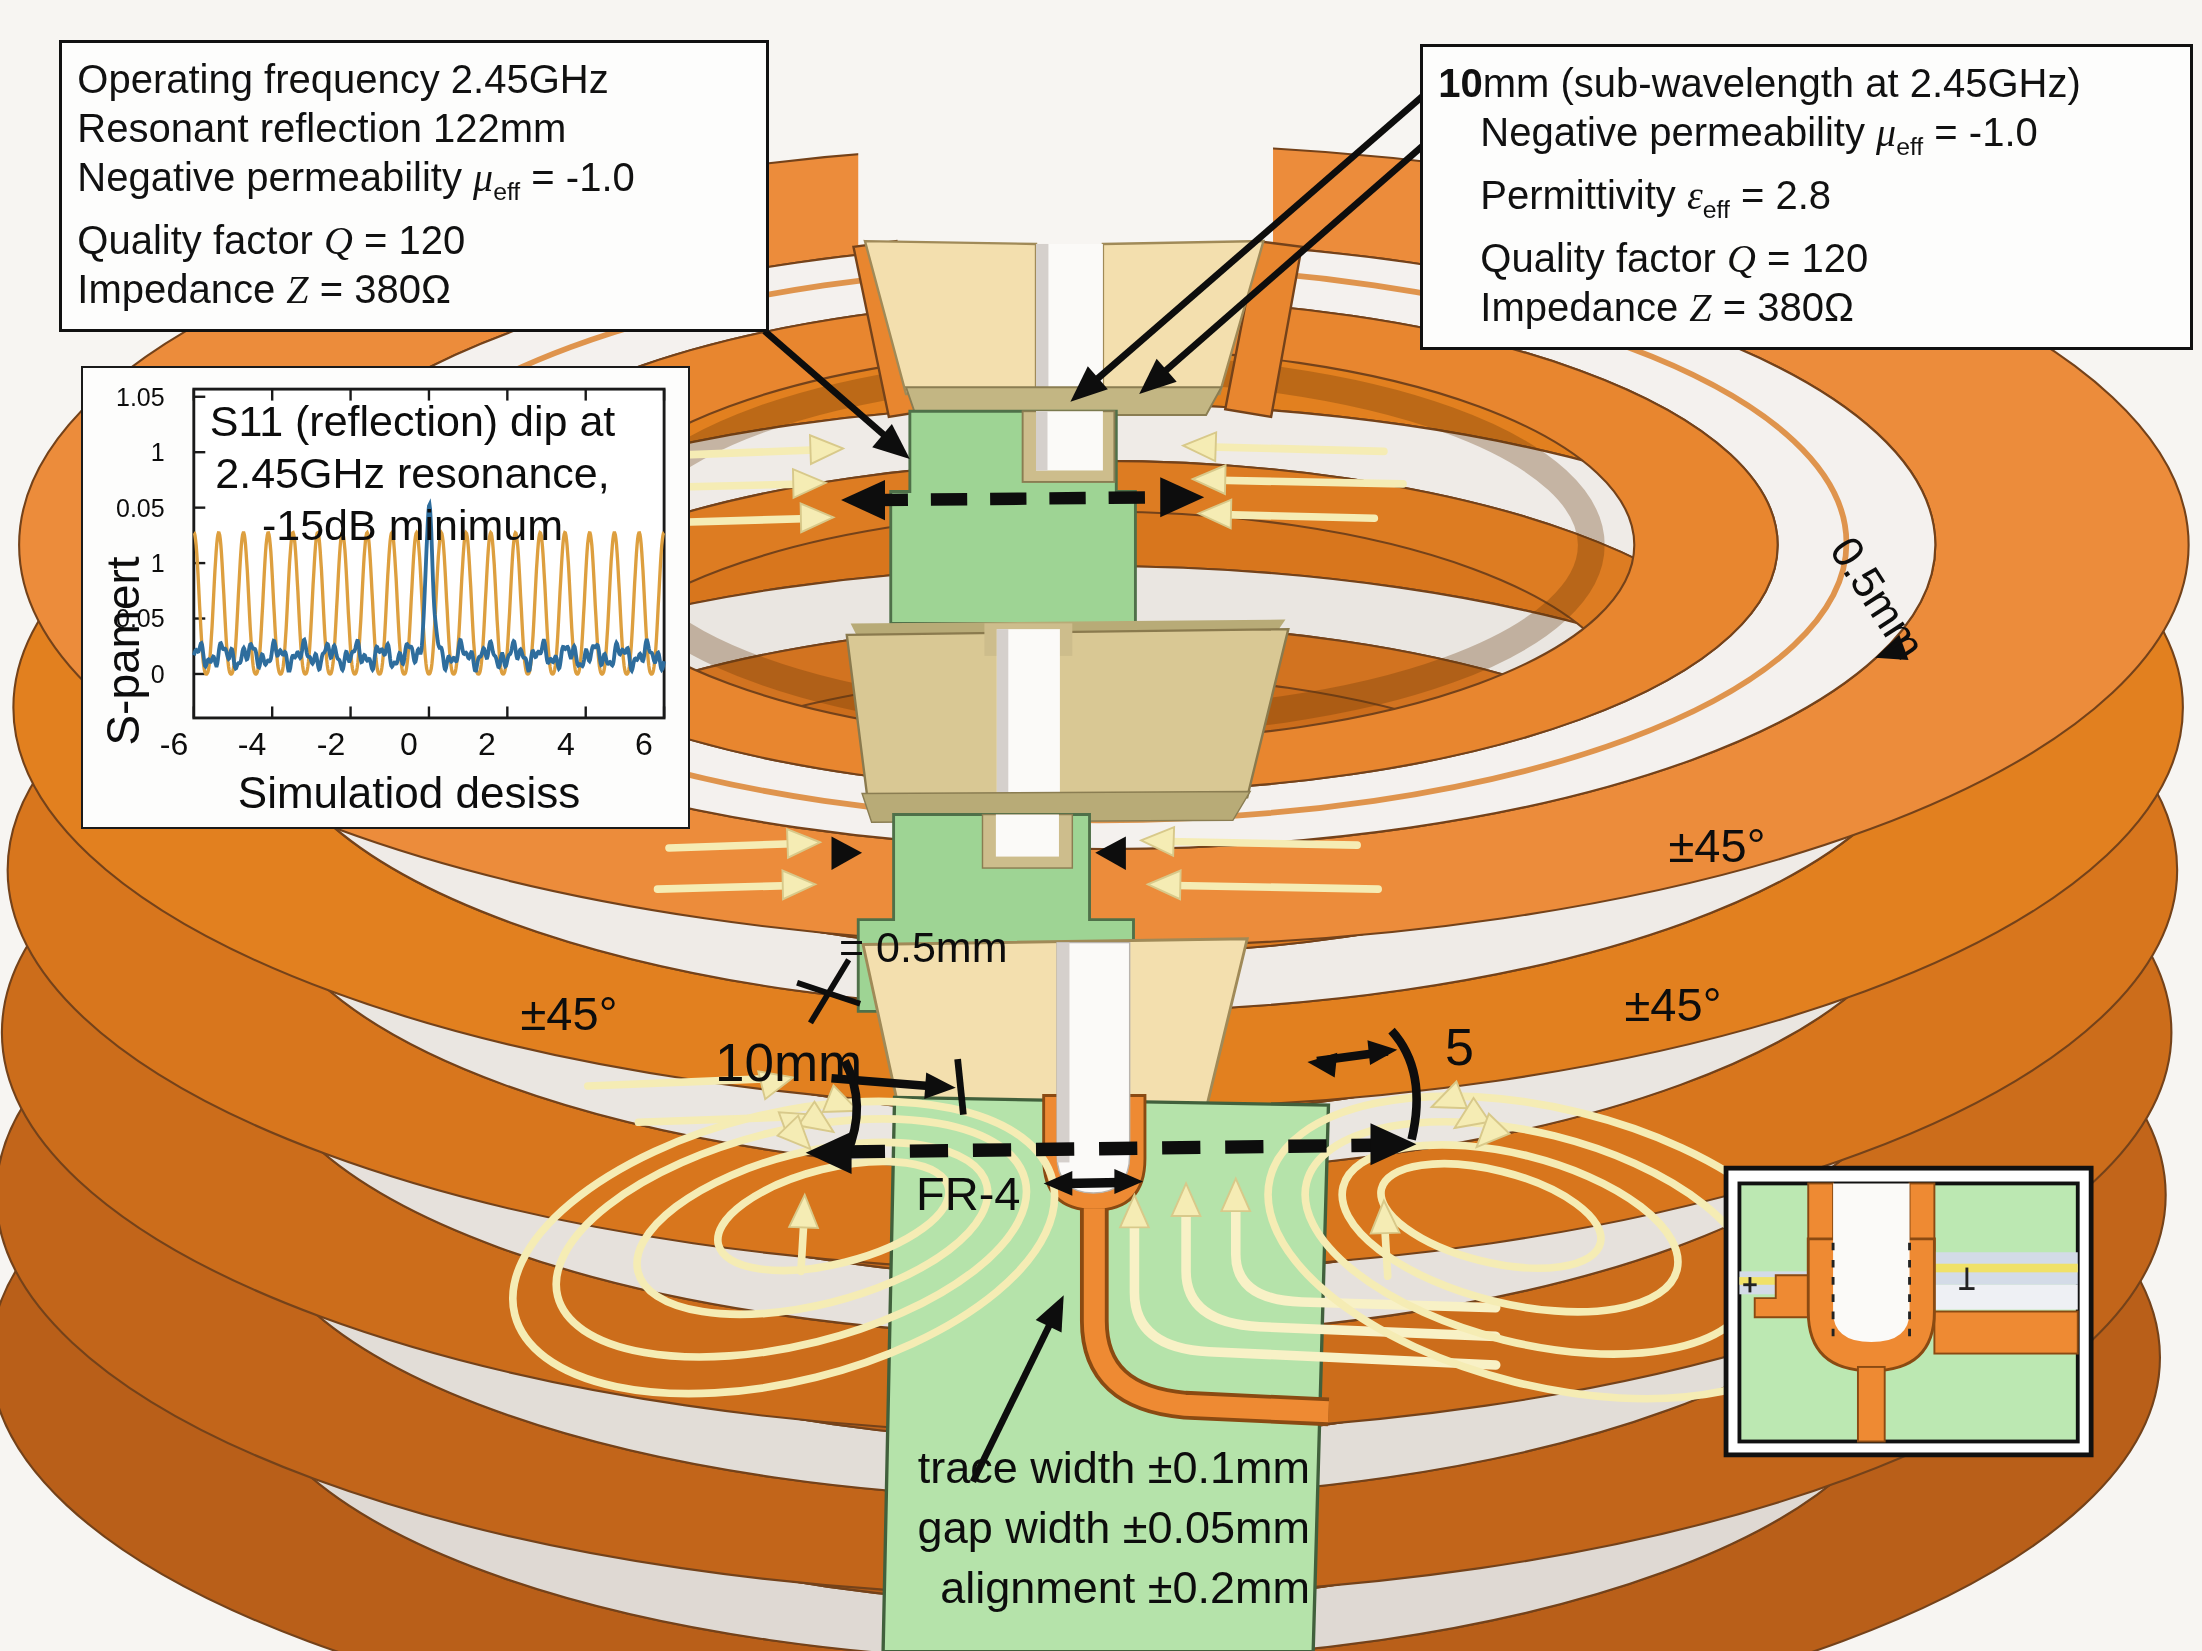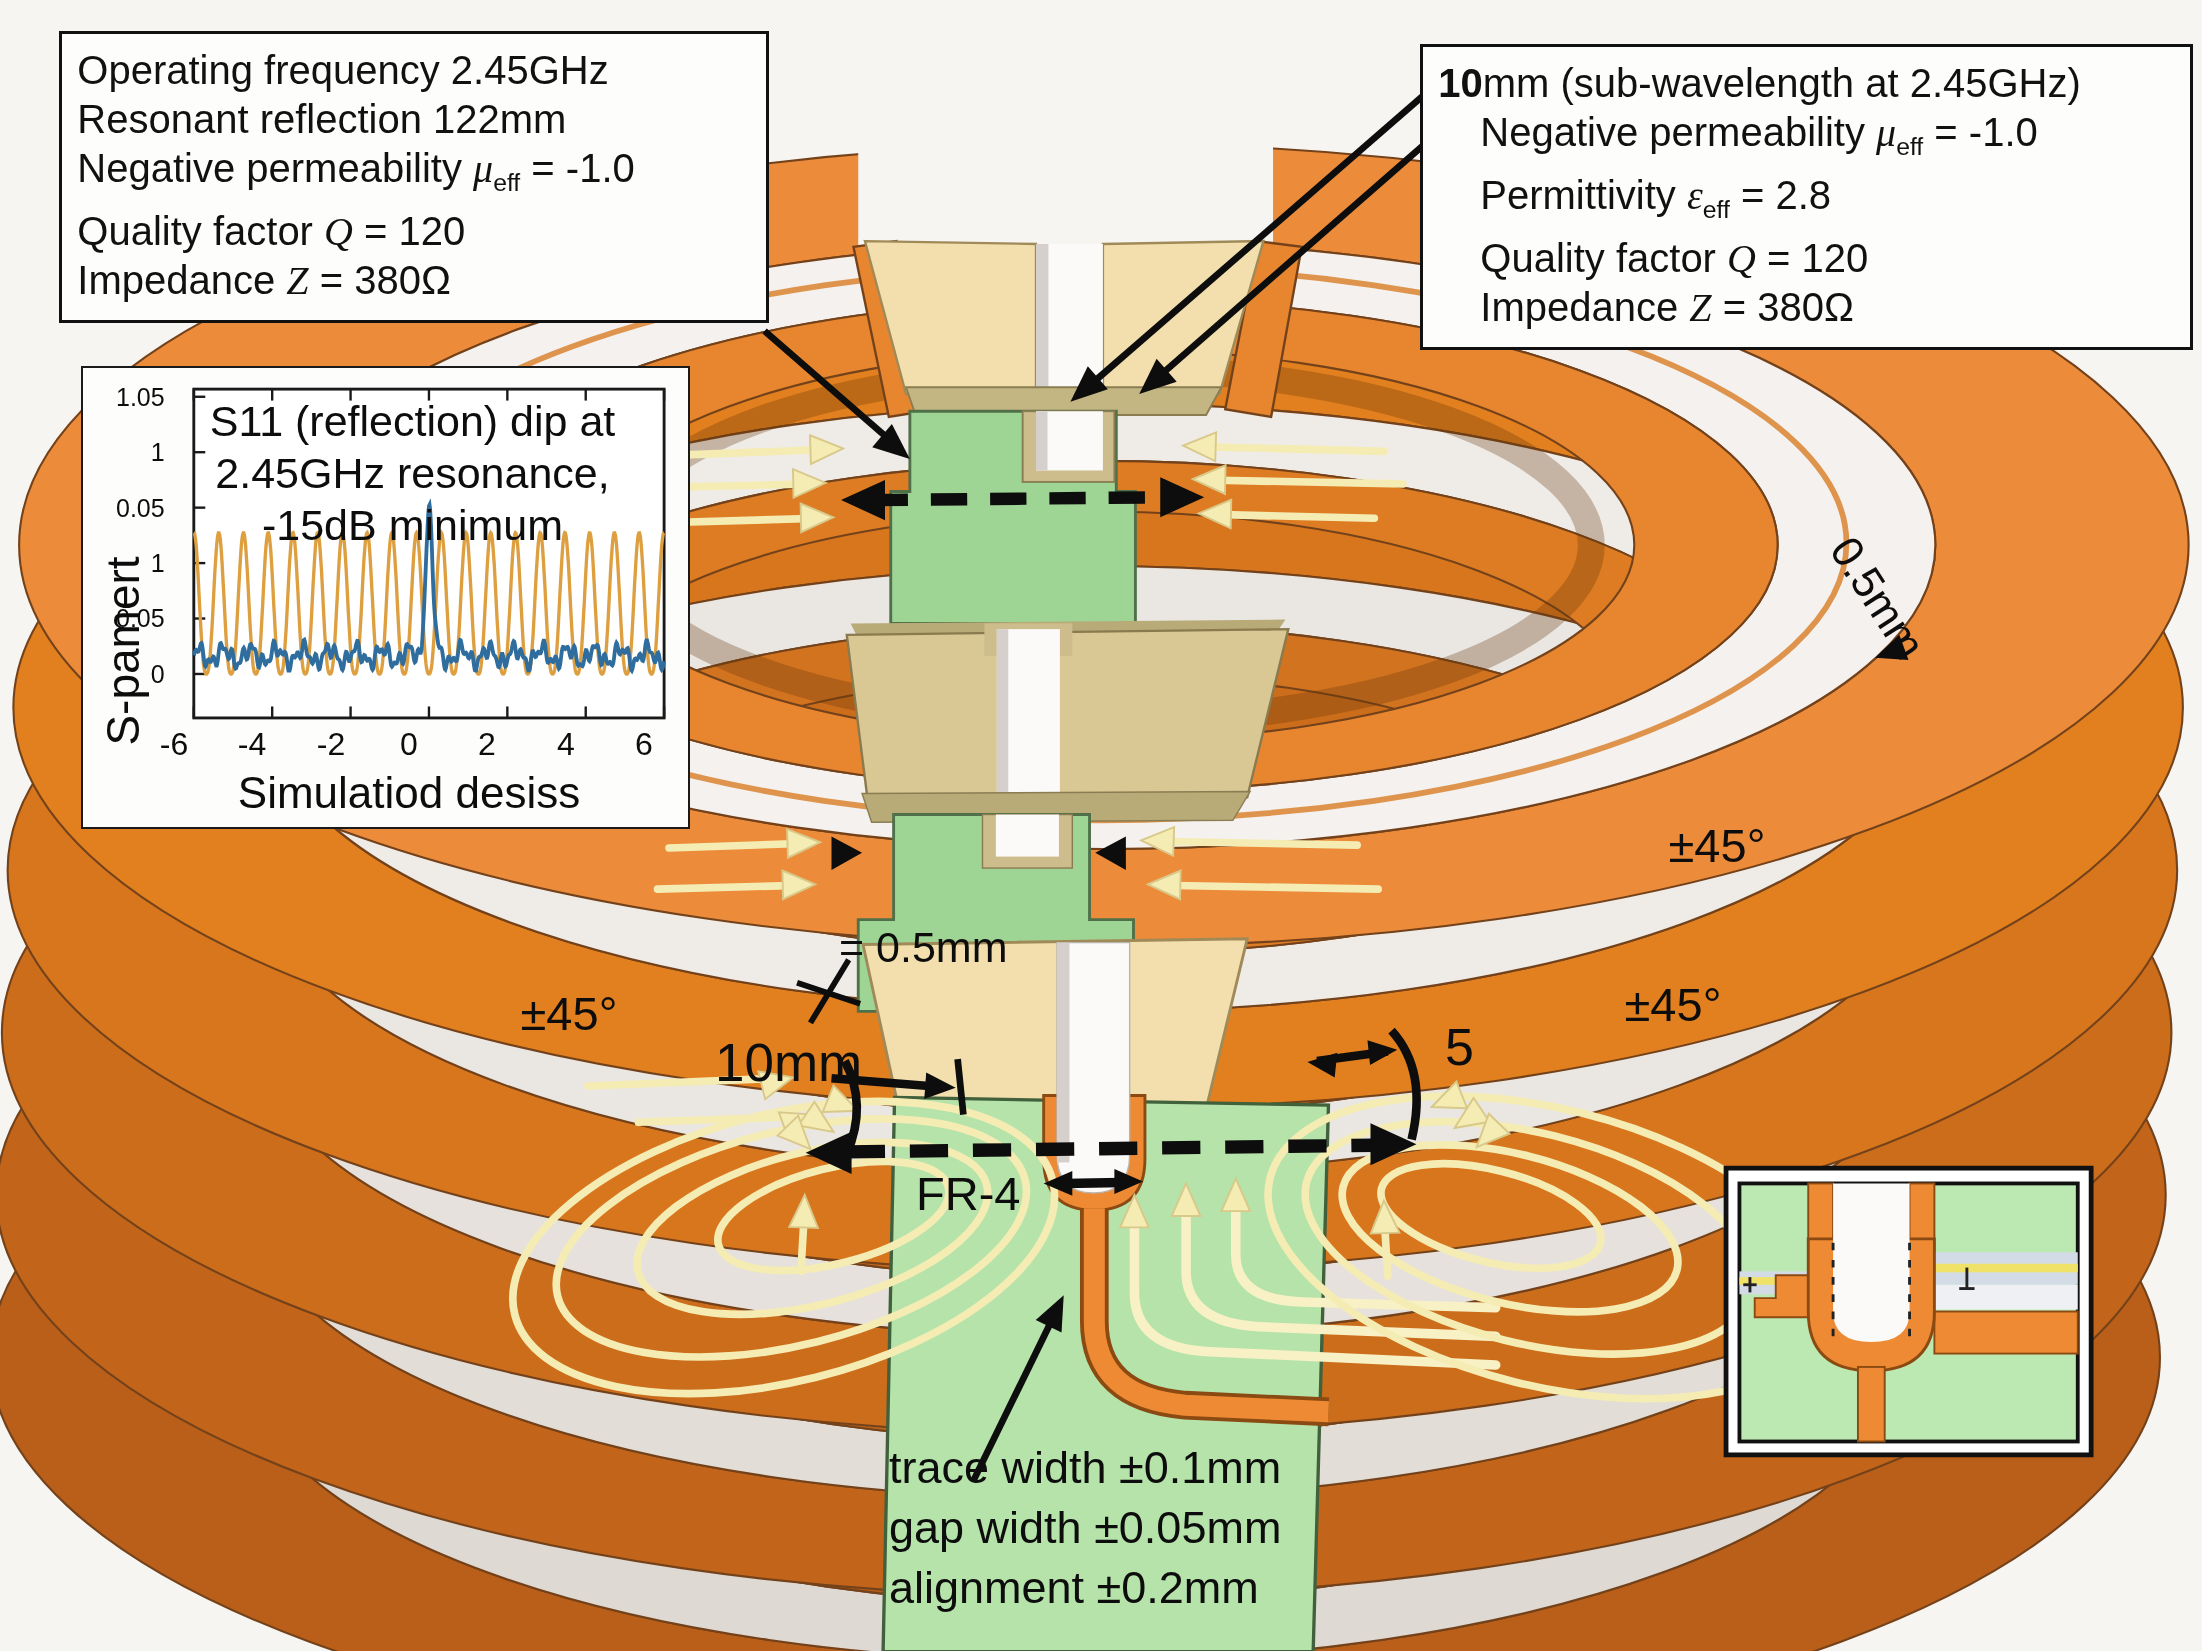--- a/index.html
+++ b/index.html
@@ -30,21 +30,21 @@
     font-size:43px;line-height:52px;white-space:pre-line;color:#0d0d0d;
   }
   .chart-xlabel{position:absolute;left:91px;top:400px;width:470px;text-align:center;font-size:44px;}
   .chart-ylabel{
     position:absolute;left:-113px;top:256px;width:306px;text-align:center;
     font-size:46px;transform:rotate(-90deg);
   }
   .xt{position:absolute;top:358px;transform:translateX(-50%);font-size:32px;}
   .yt{position:absolute;width:76px;left:5.7px;text-align:right;transform:translateY(-50%);font-size:25px;}
   .tol-block{
-    position:absolute;left:889px;top:1438px;width:421px;text-align:left;
+    position:absolute;left:889px;top:1438px;width:421px;text-align:right;
     font-size:45px;line-height:60px;z-index:20;
   }
   .rot-label{transform:rotate(57deg);transform-origin:left top;}
 </style>
 </head>
 <body>
 
 <svg id="scene" width="2202" height="1652" viewBox="0 0 2304 1728">
   <rect x="0" y="0" width="2304" height="1728" fill="#f7f5f2"></rect>
 
@@ -224,21 +224,21 @@
       <line x1="1918" y1="1300" x2="1918" y2="1400" stroke-dasharray="8 10"></line>
       <line x1="1998" y1="1300" x2="1998" y2="1400" stroke-dasharray="8 10"></line>
       <line x1="1824" y1="1344" x2="1838" y2="1344"></line>
       <line x1="1831" y1="1336" x2="1831" y2="1352"></line>
       <line x1="2058" y1="1326" x2="2058" y2="1348"></line>
       <line x1="2050" y1="1348" x2="2066" y2="1348"></line>
     </g>
   </g>
 </svg>
 
-<div id="spec-left" class="spec-box" style="left:59px;top:31px;width:675px;">
+<div id="spec-left" class="spec-box" style="left:59px;top:40px;width:675px;">
     <div class="line"><span>Operating frequency 2.45GHz</span></div>
     <div class="line"><span>Resonant reflection 122mm</span></div>
     <div class="line"><span>Negative permeability </span><i>μ</i><sub>eff</sub><span> = -1.0</span></div>
     <div class="line"><span>Quality factor </span><i>Q</i><span> = 120</span></div>
     <div class="line"><span>Impedance </span><i>Z</i><span> = 380Ω</span></div>
   </div>
 
 <div id="spec-right" class="spec-box" style="left:1420px;top:44px;width:738px;">
     <div class="line"><b>10</b><span>mm (sub-wavelength at 2.45GHz)</span></div>
     <div class="line"><span>Negative permeability </span><i>μ</i><sub>eff</sub><span> = -1.0</span></div>

